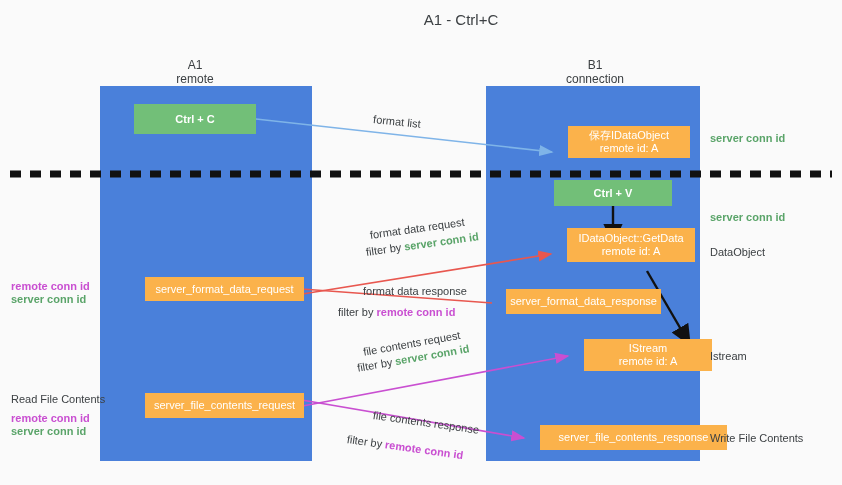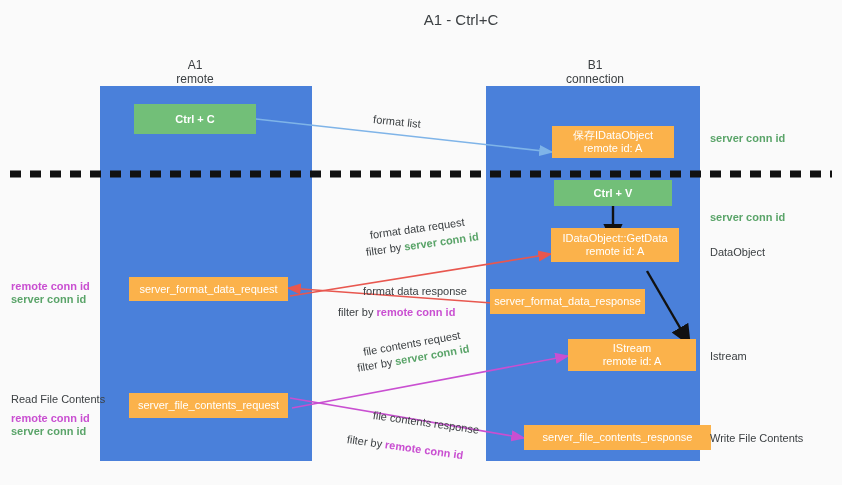--- a/index.html
+++ b/index.html
@@ -20,21 +20,21 @@
   }
   .col-head{
     position:absolute;text-align:center;font-size:12px;line-height:14px;color:#3c4043;
   }
   .lane{position:absolute;background:#4a80da;}
 
   .node{
     position:absolute;display:flex;flex-direction:column;align-items:center;justify-content:center;
     color:#ffffff;font-size:11px;line-height:13px;text-align:center;box-sizing:border-box;
   }
-  .node.orange{background:#fbb martin;}
+  .node.orange{background:#fbb martin;margin-left:16px;}
   .orange{background:#fbb040;}
   .orange{background:#fbb24b;}
   .green{background:#72bf78;font-weight:bold;}
 
   .side-label{
     position:absolute;font-size:11px;line-height:14px;color:#3c4043;white-space:nowrap;
   }
   .conn-green{color:#5aa469;font-weight:bold;}
   .conn-purple{color:#c94fd1;font-weight:bold;}
 

